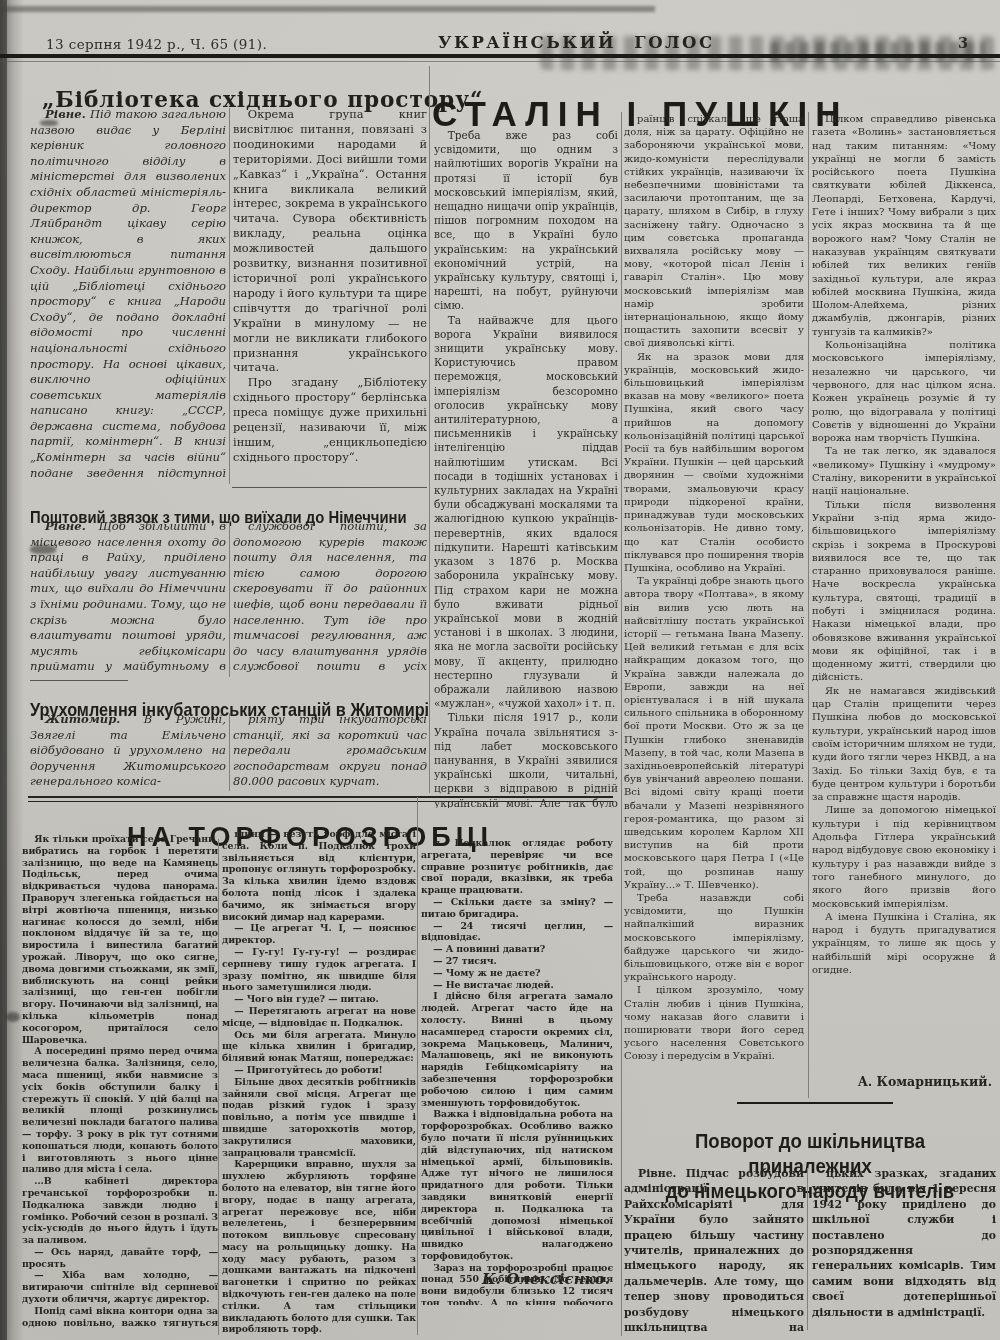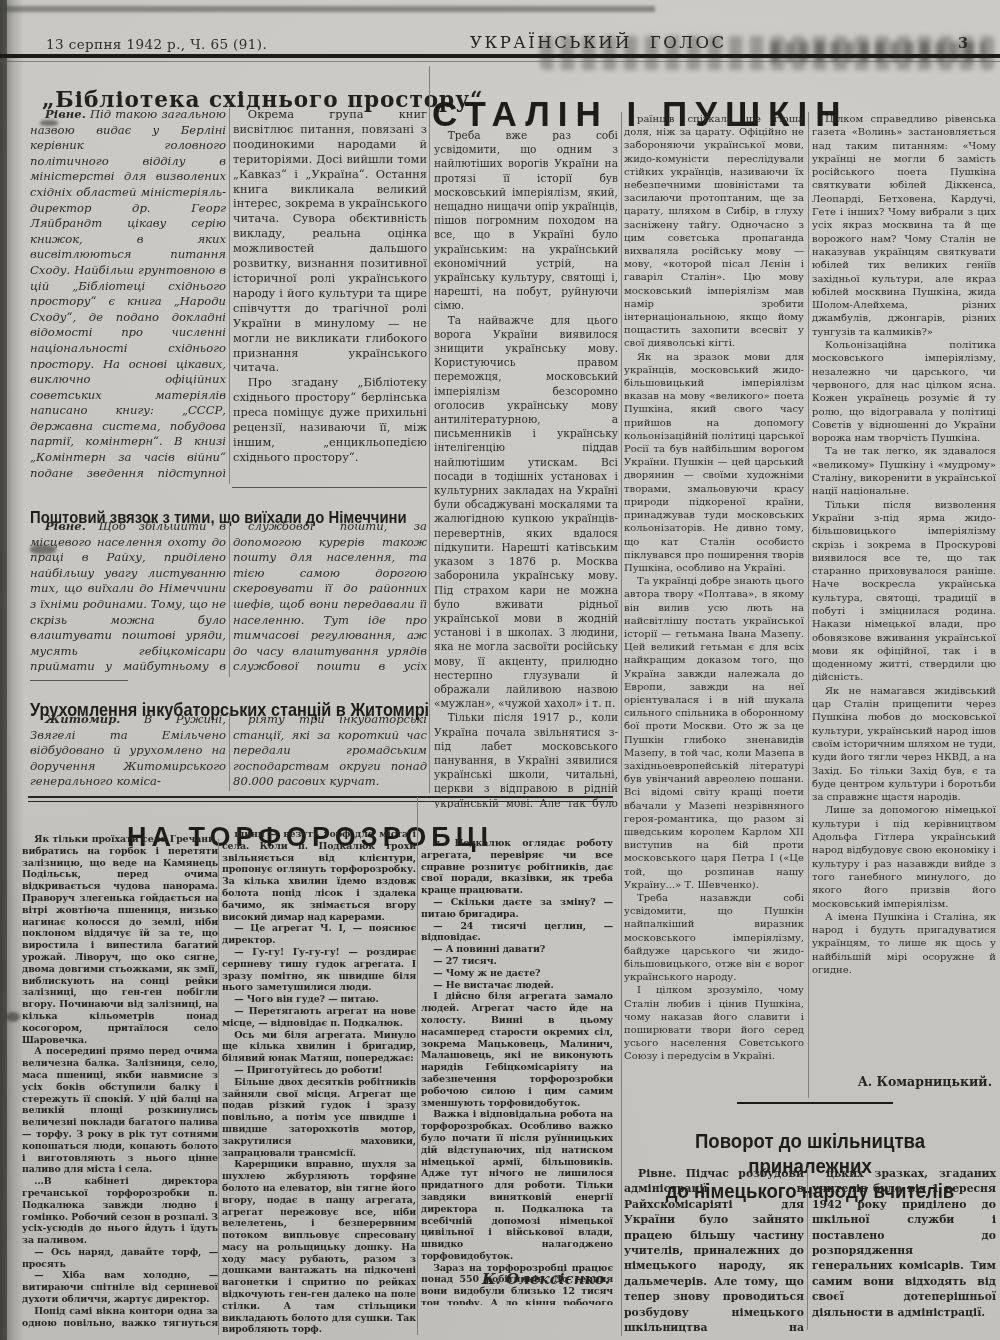--- a/index.html
+++ b/index.html
@@ -21,21 +21,21 @@
   .smudge-tr2{position:absolute;left:770px;top:42px;width:215px;height:20px;opacity:.45;filter:blur(2px);
     background:repeating-linear-gradient(90deg,rgba(30,30,28,.8) 0 9px,rgba(120,118,112,.1) 9px 15px);}
   .blot{position:absolute;background:rgba(40,40,36,.55);border-radius:50%;filter:blur(1.5px);}
   
   .hbar{position:absolute;background:#1b1b17;}
   .hline{position:absolute;background:#56554f;height:1px;}
   .dbl{position:absolute;height:3px;border-top:2px solid #26261f;border-bottom:1px solid #26261f;}
   .vrule{position:absolute;width:1px;background:#807f79;}
   
   .dateline{position:absolute;left:46px;top:36px;font-size:13.5px;letter-spacing:.4px;color:#2e2c26;}
-  .masthead{position:absolute;left:438px;top:33px;font-weight:normal;font-size:16.5px;letter-spacing:2.5px;word-spacing:10px;color:#24231d;margin-left:32px;}
+  .masthead{position:absolute;left:438px;top:33px;font-weight:bold;font-size:16.5px;letter-spacing:2.5px;word-spacing:10px;color:#24231d;}
   .pagenum{position:absolute;left:958px;top:34px;font-size:14.5px;font-weight:bold;color:#2e2c26;}
   
   .news-col{position:absolute;overflow:hidden;text-align:justify;}
   .para{margin:0;text-indent:1.3em;}
   .lead{font-weight:bold;}
   
   .lib-col{font-style:italic;font-size:11.6px;line-height:15.6px;color:#2b2923;}
   .lib-col2{font-size:11.4px;line-height:14.9px;color:#2b2923;}
   
   .st-col{font-size:10.6px;line-height:14.2px;color:#2d2b25;}

